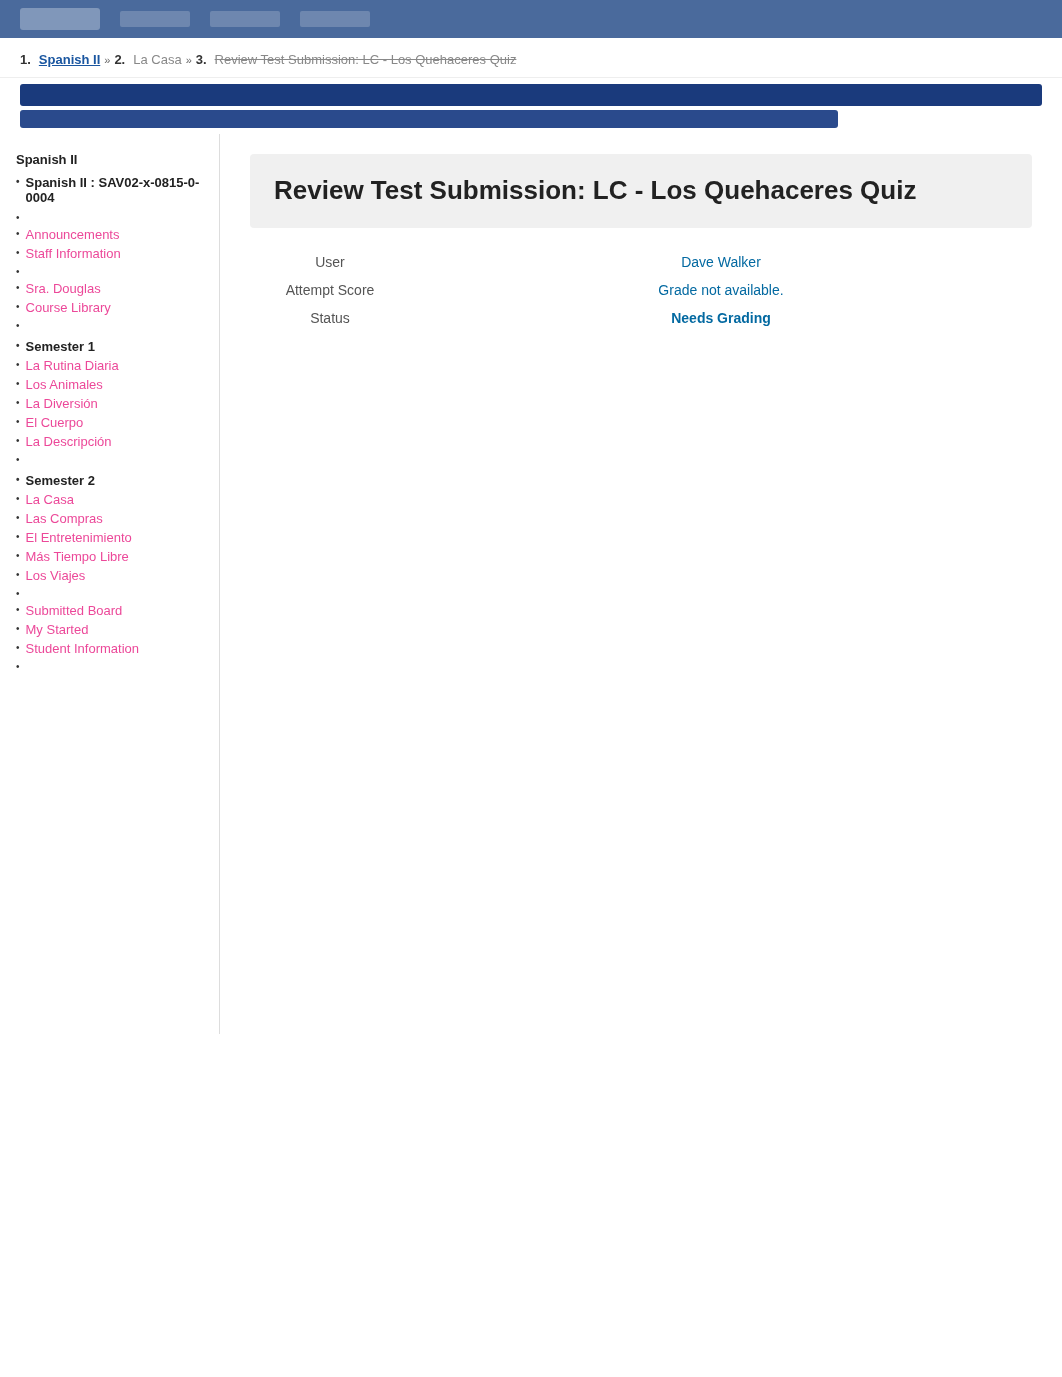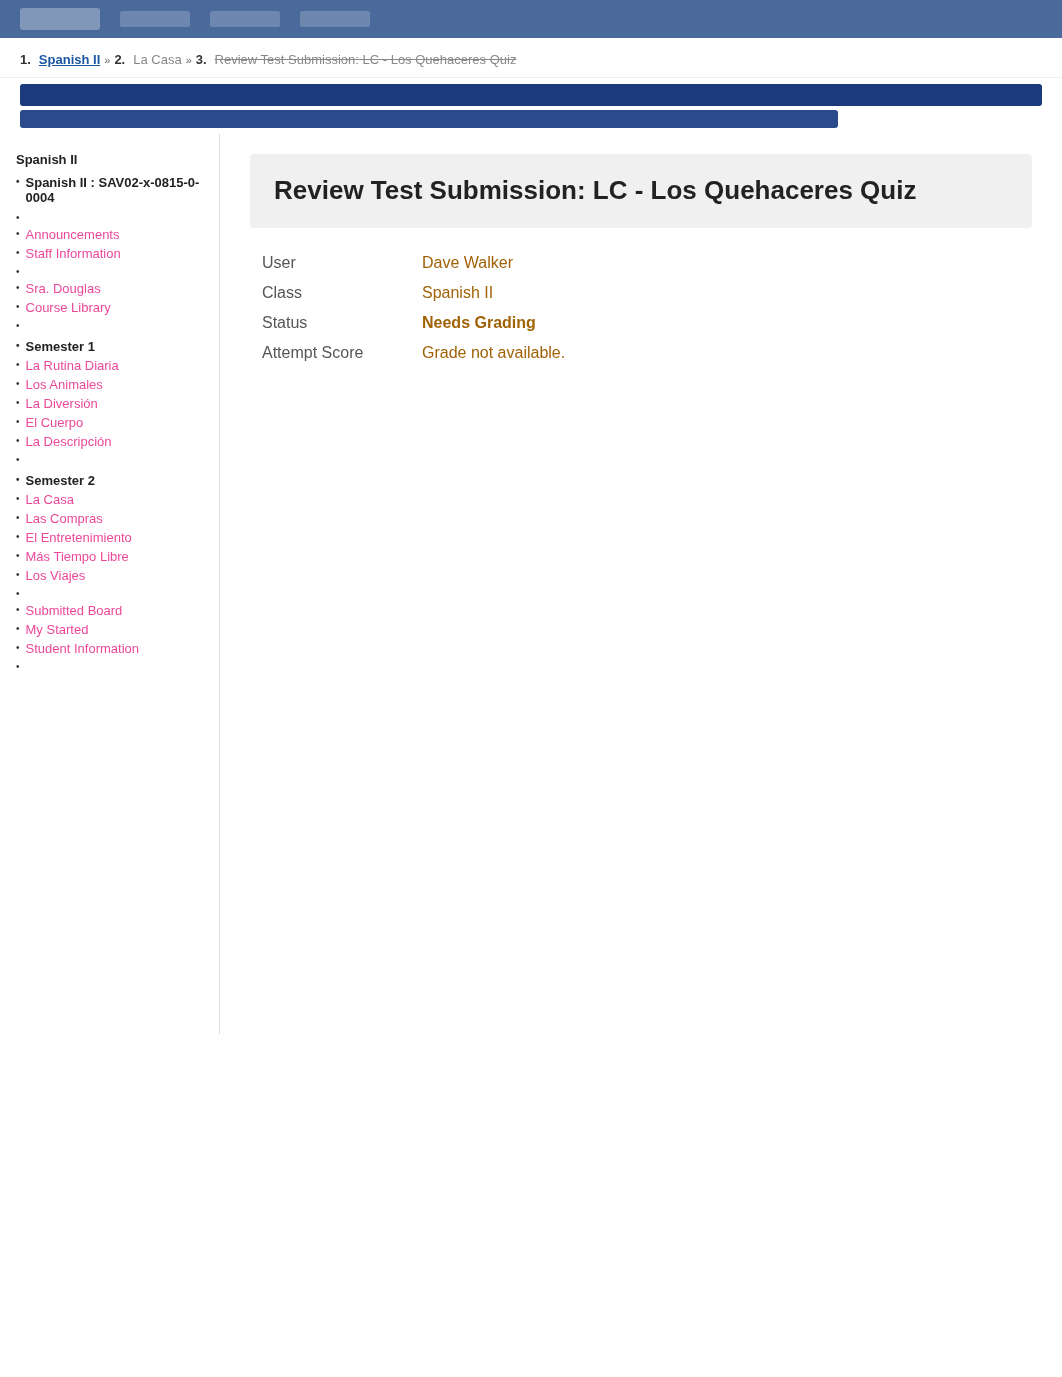--- a/index.html
+++ b/index.html
@@ -85,33 +85,34 @@
       padding: 20px 24px;
       border-radius: 4px;
       margin-bottom: 20px;
       line-height: 1.3;
     }
 
     
     .info-table {
       width: 100%;
       border-collapse: collapse;
-      font-size: 16px;
+      font-size: 14px;
+      text-align: center;
     }
     .info-table tr td {
       padding: 6px 12px;
       vertical-align: top;
     }
     .info-table tr td:first-child {
       color: #555;
       width: 160px;
       font-weight: normal;
     }
     .info-table tr td:last-child {
-      color: #a16207;
+      color: #0369a1;
     }
     .status-needs-grading {
       font-weight: bold;
       color: #222;
     }
     .grade-not-available {
       color: #222;
     }
 
     
@@ -300,28 +301,24 @@
 
     <div class="review-title">Review Test Submission: LC - Los Quehaceres Quiz</div>
 
     <table class="info-table">
       <tbody>
         <tr>
           <td>User</td>
           <td>Dave Walker</td>
         </tr>
         <tr>
-          <td>Class</td>
-          <td>Spanish II</td>
+          <td>Attempt Score</td>
+          <td class="grade-not-available">Grade not available.</td>
         </tr>
         <tr>
           <td>Status</td>
           <td class="status-needs-grading">Needs Grading</td>
         </tr>
-        <tr>
-          <td>Attempt Score</td>
-          <td class="grade-not-available">Grade not available.</td>
-        </tr>
       </tbody>
     </table>
 
   </div>
 </div>
 
 </body></html>

